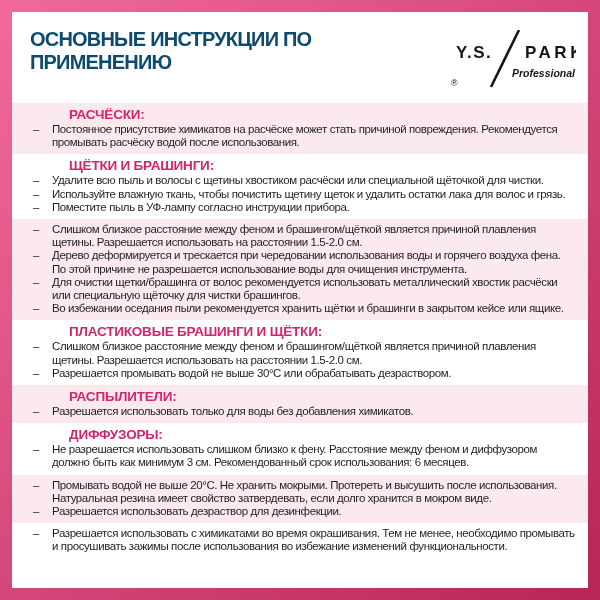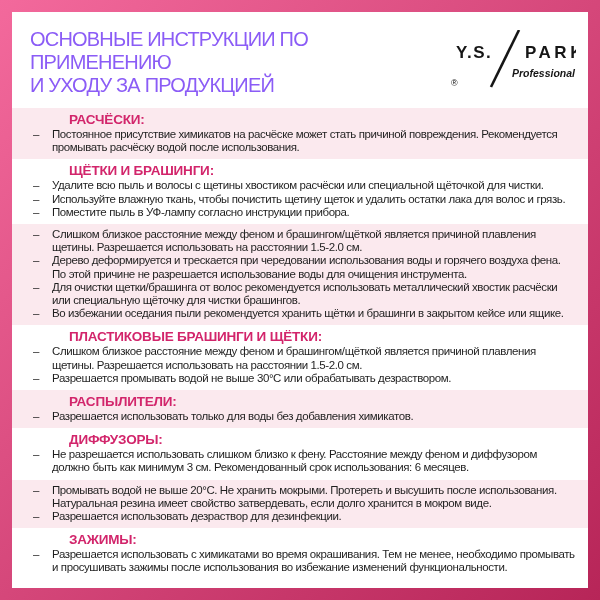--- a/index.html
+++ b/index.html
@@ -16,21 +16,21 @@
   }
   .page{
     width:576px;height:576px;background:#ffffff;overflow:hidden;
     display:flex;flex-direction:column;
   }
   .header{
     display:flex;justify-content:space-between;align-items:flex-start;
     padding:16px 8px 11px 18px;background:#ffffff;flex:none;
   }
   .title{
-    font-size:20px;line-height:23px;font-weight:normal;color:#8b5cf6;
+    font-size:20px;line-height:23px;font-weight:bold;color:#0c4a6e;
     letter-spacing:-0.8px;text-transform:uppercase;
   }
   .logo{flex:none;margin-top:2px;margin-right:4px;}
   .band{padding:4px 13px 5px 18px;}
   .band.tint{background:var(--tint);}
   .band h2{
     font-size:13.5px;line-height:15px;font-weight:bold;color:var(--accent);
     letter-spacing:-0.2px;margin:0 0 1px 0;padding-left:39px;
   }
   .band ul{list-style:none;margin:0;padding:0 0 0 3px;}
@@ -43,21 +43,20 @@
 </style>
 </head>
 <body>
 
 <div class="frame">
   <div class="page">
 
     <header class="header">
       <h1 class="title">
         <span>ОСНОВНЫЕ ИНСТРУКЦИИ ПО ПРИМЕНЕНИЮ</span><br>
-        <span>И УХОДУ ЗА ПРОДУКЦИЕЙ</span>
       </h1>
       <div class="logo">
         <svg width="130" height="58" viewBox="0 0 130 58">
           <line x1="45" y1="57" x2="73" y2="0" stroke="#161616" stroke-width="2.6"></line>
           <text x="10" y="28" font-family="Liberation Sans, sans-serif" font-size="17" font-weight="bold" letter-spacing="1.5" fill="#161616">Y.S.</text>
           <text x="79" y="28" font-family="Liberation Sans, sans-serif" font-size="17" font-weight="bold" letter-spacing="3.5" fill="#161616">PARK</text>
           <text x="129" y="47" text-anchor="end" font-family="Liberation Sans, sans-serif" font-size="10.5" font-style="italic" font-weight="bold" fill="#161616">Professional</text>
           <text x="5" y="56" font-family="Liberation Sans, sans-serif" font-size="9" fill="#161616">®</text>
         </svg>
       </div>
@@ -153,21 +152,20 @@
             <span class="btext">Промывать водой не выше 20°C. Не хранить мокрыми. Протереть и высушить после использования. Натуральная резина имеет свойство затвердевать, если долго хранится в мокром виде.</span>
           </li>
         <li>
             <span class="dash">–</span>
             <span class="btext">Разрешается использовать дезраствор для дезинфекции.</span>
           </li>
       </ul>
     </section>
 
     <section class="band">
-      <h2>ЗАЖИМЫ:</h2>
       <ul>
         <li>
             <span class="dash">–</span>
             <span class="btext">Разрешается использовать с химикатами во время окрашивания. Тем не менее, необходимо промывать и просушивать зажимы после использования во избежание изменений функциональности.</span>
           </li>
       </ul>
     </section>
 
   </div>
 </div>

